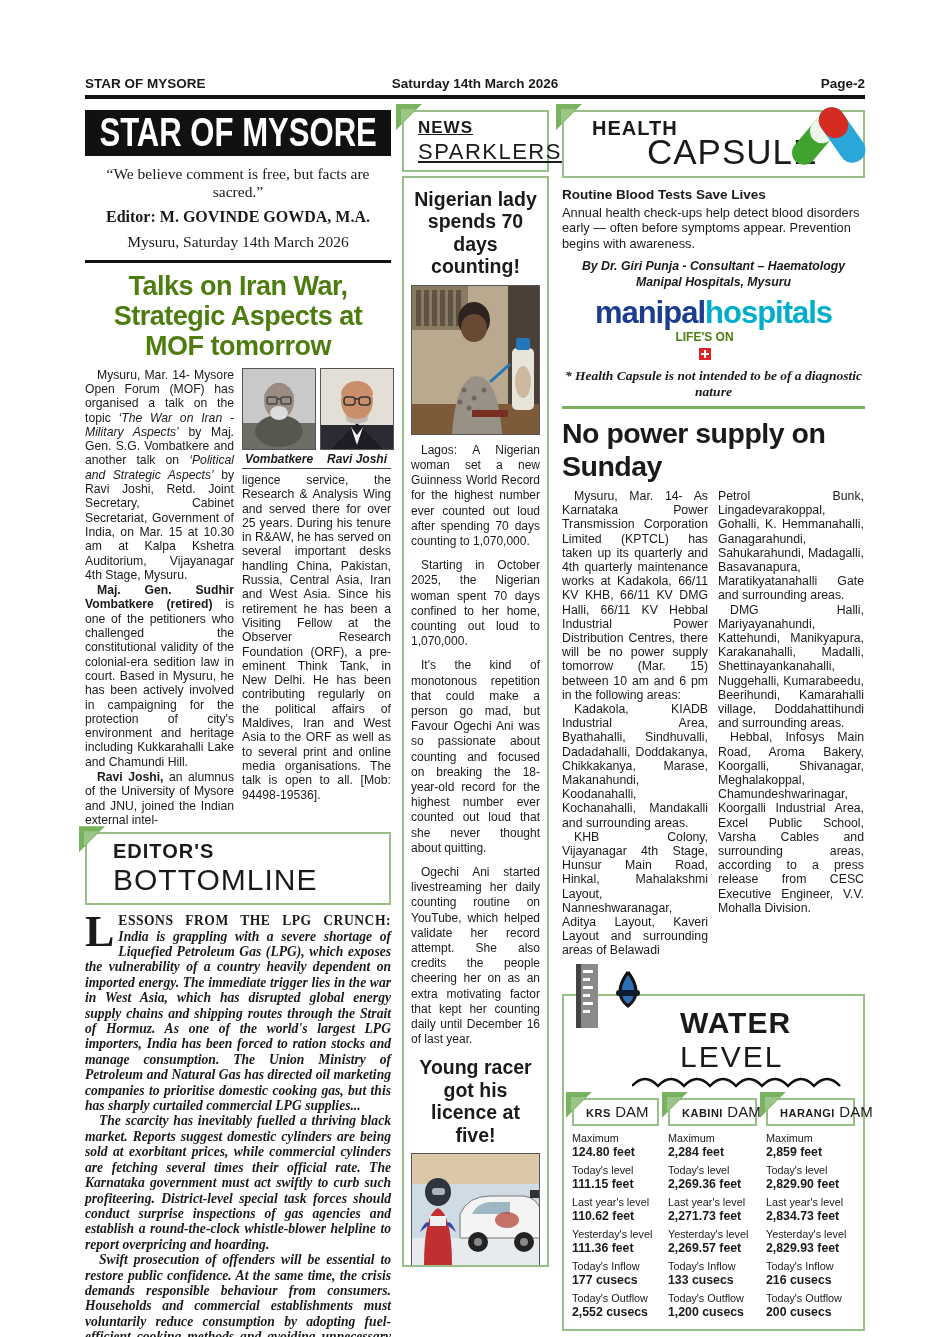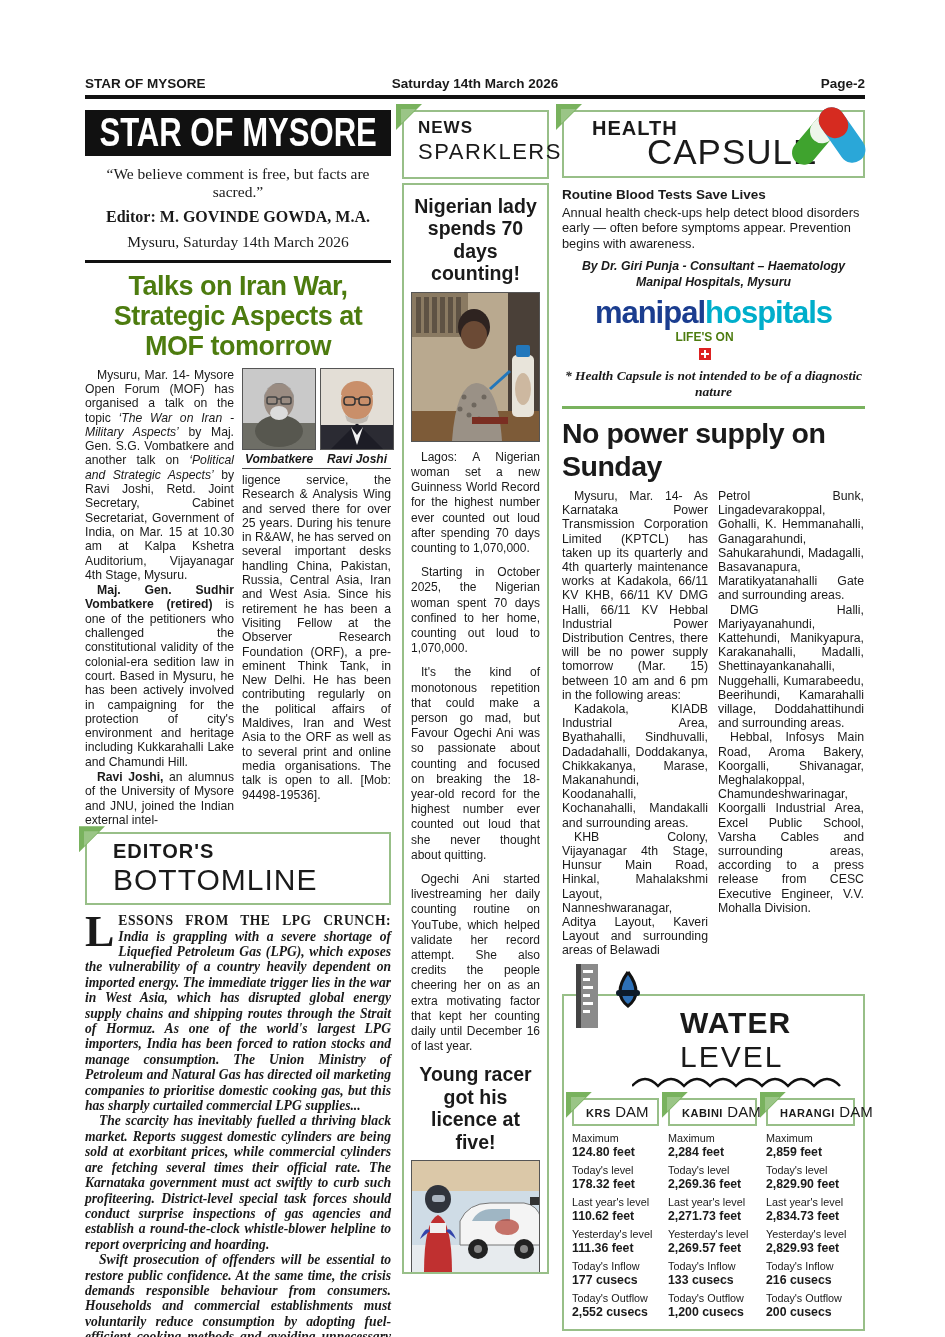--- a/index.html
+++ b/index.html
@@ -45,21 +45,21 @@
   .ebl-head{padding:6px 10px 6px 26px;margin-top:4px;}
   .ebl-head .k{font-weight:bold;font-size:20px;letter-spacing:1px;}
   .ebl-head .t{font-size:30px;letter-spacing:1px;font-weight:normal;}
   .ebl-body{font-family:"Liberation Serif",serif;font-weight:bold;font-style:italic;
             font-size:13.6px;line-height:15.4px;text-align:justify;margin-top:8px;}
   .ebl-body p{margin:0;text-indent:14px;}
   .ebl-body p.first{text-indent:0;}
   .dropcap{float:left;font-size:44px;line-height:34px;font-style:normal;padding:2px 4px 0 0;}
   .leadcaps{font-style:normal;letter-spacing:.5px;}
   
-  .ns-head{padding:6px 8px 12px 14px;}
+  .ns-head{padding:6px 8px 5px 14px;text-decoration:underline;}
   .ns-head .k{display:block;font-weight:bold;font-size:17px;letter-spacing:1px;}
   .ns-head .t{display:block;font-size:22px;letter-spacing:1.5px;margin-top:1px;}
   .ns-body{margin-top:4px;padding:6px 7px;height:1075px;overflow:hidden;}
   .ns-art-head{font-size:19.5px;font-weight:bold;text-align:center;line-height:1.15;margin:4px 0 7px 0;}
   .ns-p{font-size:12px;line-height:15.2px;text-align:justify;margin:0 0 9px 0;}
   .ns-p .ind{display:inline-block;width:10px;}
   .ns-photo{border:1px solid #555;height:148px;margin-bottom:8px;overflow:hidden;}
   .ns-photo2{border:1px solid #555;height:112px;margin-bottom:8px;overflow:hidden;}
   
   .hc-box{padding:5px 10px 8px 28px;}
@@ -339,21 +339,21 @@
 
         <div class="wl-dam">
           <div class="green-box cflag dam-head">
             <span class="k">KRS</span>
             <span class="t">DAM</span>
           </div>
           <div class="dam-rows">
             <div class="dam-label">Maximum</div>
             <div class="dam-value">124.80 feet</div>
             <div class="dam-label">Today's level</div>
-            <div class="dam-value">178.32 feet</div>
+            <div class="dam-value">111.15 feet</div>
             <div class="dam-label">Last year's level</div>
             <div class="dam-value">110.62 feet</div>
             <div class="dam-label">Yesterday's level</div>
             <div class="dam-value">111.36 feet</div>
             <div class="dam-label">Today's Inflow</div>
             <div class="dam-value">177 cusecs</div>
             <div class="dam-label">Today's Outflow</div>
             <div class="dam-value">2,552 cusecs</div>
           </div>
         </div>

